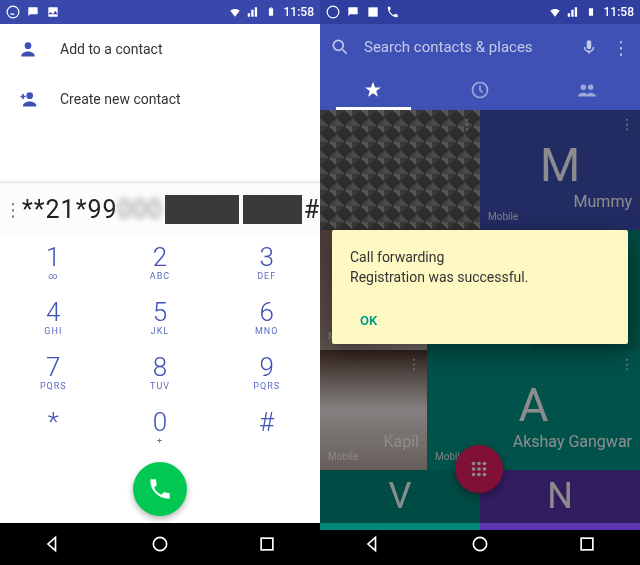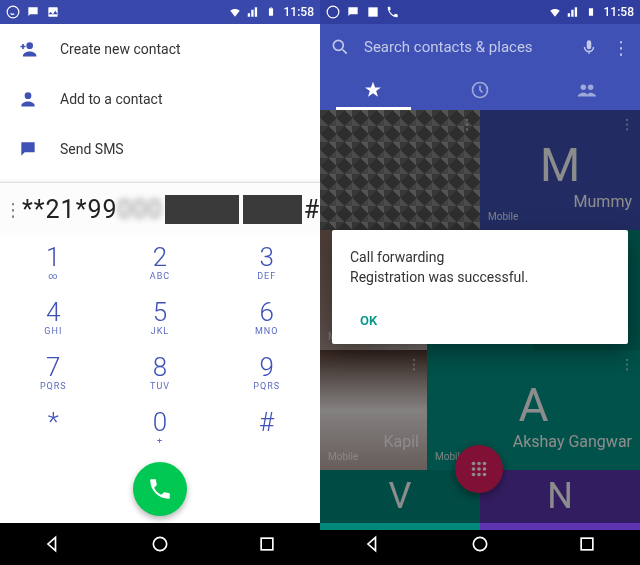--- a/index.html
+++ b/index.html
@@ -59,21 +59,21 @@
      linear-gradient(-45deg,#777 25%,transparent 25%),
      linear-gradient(45deg,transparent 75%,#999 75%),
      linear-gradient(-45deg,transparent 75%,#666 75%);
      background-size: 16px 16px; background-color:#555; filter: blur(0.5px);
   }
   .photo1 { background: linear-gradient(135deg,#8d6e63 0%,#a1887f 40%,#d7ccc8 100%); }
   .photo2 { background: linear-gradient(180deg,#5d4037 0%,#efebe9 50%,#bcaaa4 100%); }
 
   .scrim { position: absolute; inset: 0; background: rgba(0,0,0,0.45); }
 
-  .dialog { position: absolute; left: 12px; right: 12px; top: 120px; background: #ffffff; border-radius: 2px; box-shadow: 0 8px 24px rgba(0,0,0,0.4); padding: 18px 18px 8px; }
+  .dialog { position: absolute; left: 12px; right: 12px; top: 120px; background: #fef9c3; border-radius: 2px; box-shadow: 0 8px 24px rgba(0,0,0,0.4); padding: 18px 18px 8px; }
   .dialog .msg { font-size: 14px; color: #333; line-height: 1.4; }
   .dialog .actions { display: flex; justify-content: flex-start; margin-top: 18px; }
   .dialog .ok { color: #009688; font-weight: 600; font-size: 13px; padding: 8px 10px; }
 
   .fab { position: absolute; width: 48px; height: 48px; border-radius: 50%; display:flex; align-items:center; justify-content:center; box-shadow: 0 3px 8px rgba(0,0,0,0.4); }
 
   svg { display: block; }
 </style>
 </head>
 <body>
@@ -115,46 +115,38 @@
             <rect x="7" y="3" width="10" height="18" rx="1"></rect>
             <rect x="10" y="1" width="4" height="2"></rect>
           </svg>
         </span>
       <span class="status-time">11:58</span>
     </div>
   </div>
 
   <div class="content-left">
     <div class="opt-list">
+      <div class="opt">
+        <span class="icon">
+            <svg viewBox="0 0 24 24" width="20" height="20" fill="#3f51b5">
+              <circle cx="12" cy="8" r="4"></circle>
+              <path d="M4 20c0-3 4-5 8-5s8 2 8 5v1H4z"></path>
+            </svg>
+          </span>
+        <span>Add to a contact</span>
+      </div>
       <div class="opt">
         <span class="icon">
             <svg viewBox="0 0 24 24" width="20" height="20" fill="#3f51b5">
               <circle cx="14" cy="8" r="4"></circle>
               <path d="M6 20c0-3 4-5 8-5s8 2 8 5v1H6z"></path>
               <path d="M3 8h2V6h2v2h2v2H7v2H5v-2H3z"></path>
             </svg>
           </span>
         <span>Create new contact</span>
-      </div>
-      <div class="opt">
-        <span class="icon">
-            <svg viewBox="0 0 24 24" width="20" height="20" fill="#3f51b5">
-              <circle cx="12" cy="8" r="4"></circle>
-              <path d="M4 20c0-3 4-5 8-5s8 2 8 5v1H4z"></path>
-            </svg>
-          </span>
-        <span>Add to a contact</span>
-      </div>
-      <div class="opt">
-        <span class="icon">
-            <svg viewBox="0 0 24 24" width="20" height="20" fill="#3f51b5">
-              <path d="M4 4h16v12H8l-4 4z"></path>
-            </svg>
-          </span>
-        <span>Send SMS</span>
       </div>
     </div>
 
     <div class="dial-area">
       <div class="dial-display">
         <div class="dial-menu">⋮</div>
         <div class="dial-number">
           <span>**21*99</span>
             <span class="blur">000</span>
             <span class="dark">00</span>

